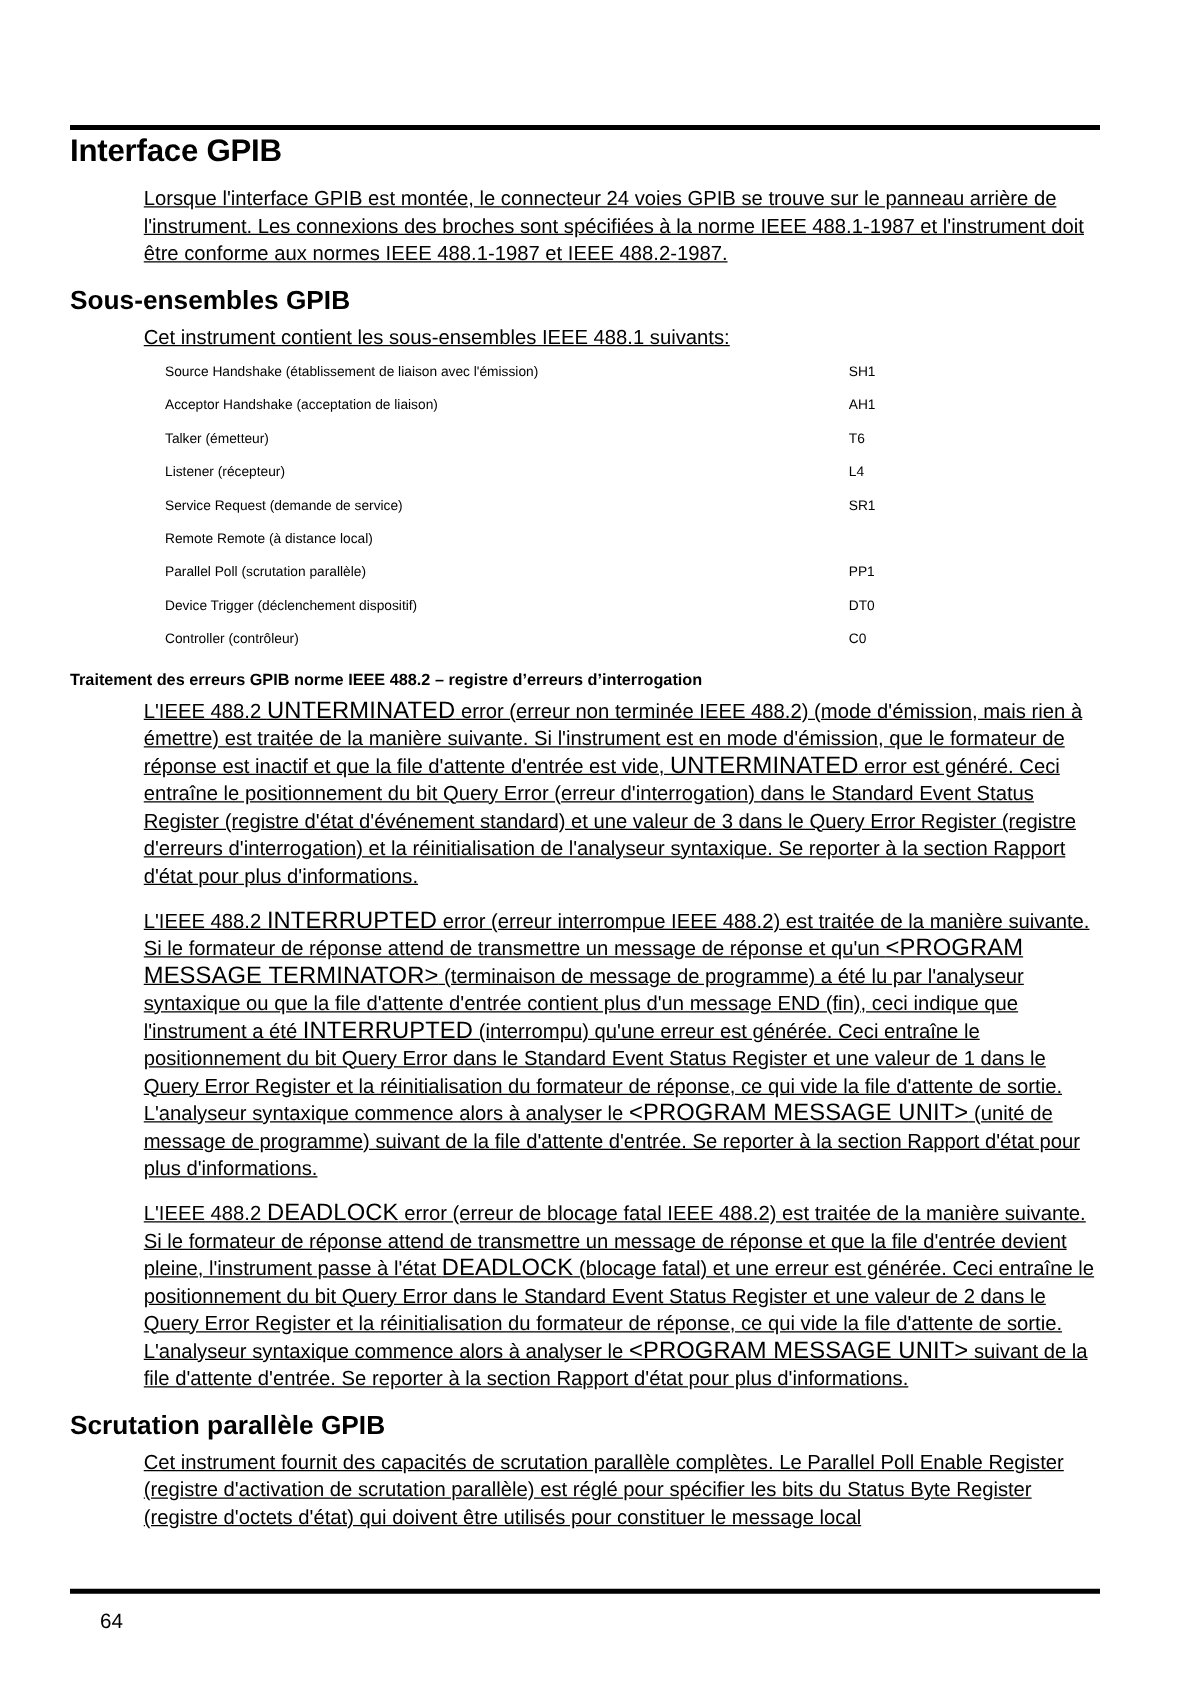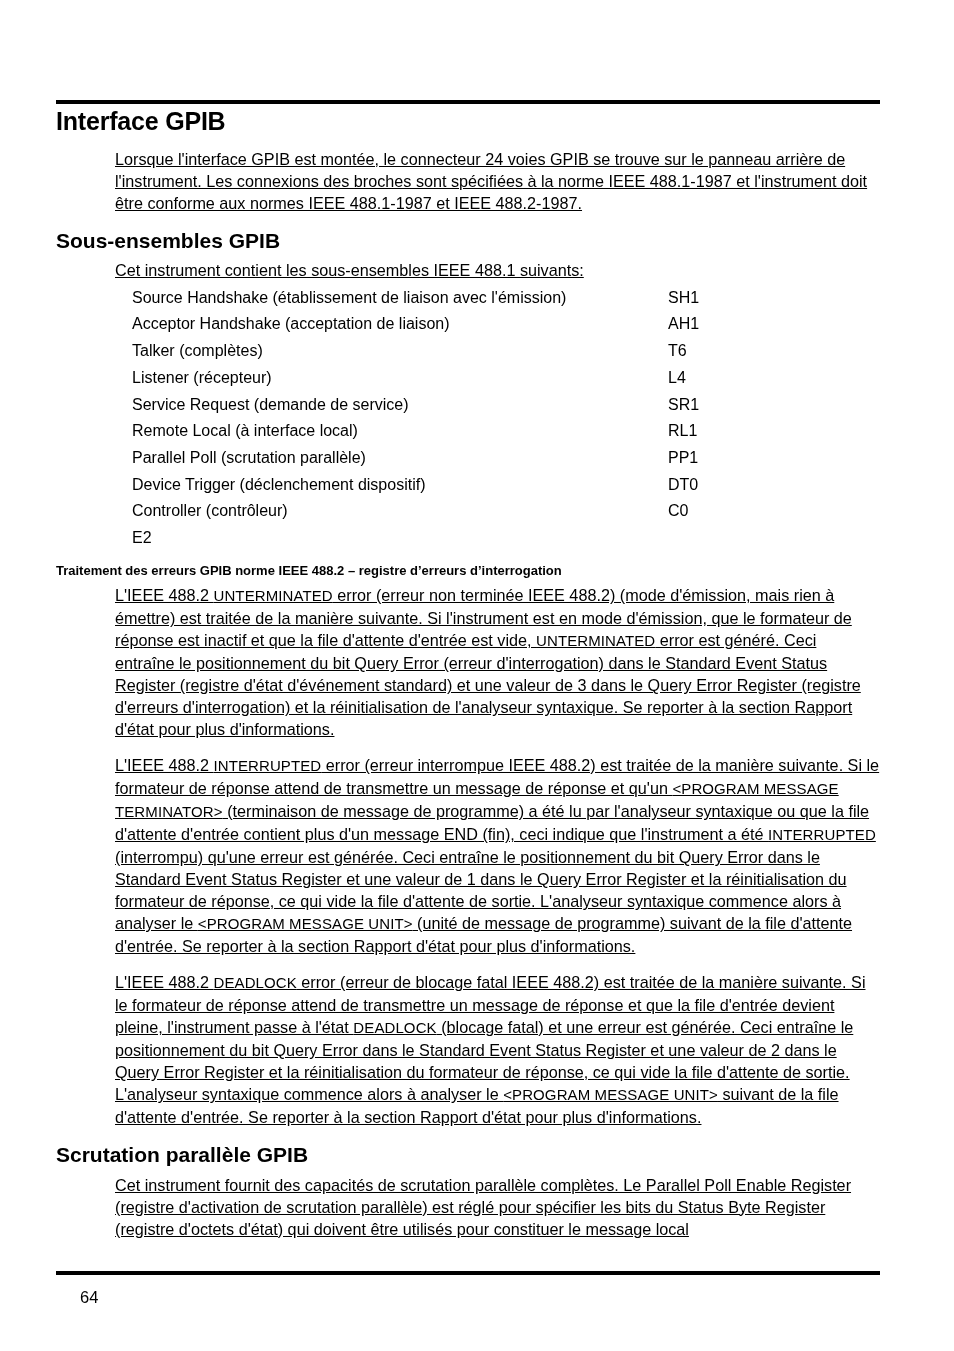--- a/index.html
+++ b/index.html
@@ -64,34 +64,35 @@
     text-align: left;
     hyphens: none;
     text-decoration: underline;
   }
   p.body-para.tight {
     margin-bottom: 4px;
   }
   p.body-para:last-child { margin-bottom: 0; }
 
   .sc {
-    font-size: 15px;
+    font-size: 19px;
     letter-spacing: 0.1px;
   }
 
   ul.subset-list {
     list-style: none;
     margin: 2px 0 0 0;
     padding: 0 0 0 76px;
   }
   ul.subset-list li {
     display: flex;
-    font-size: 16px;
+    font-size: 11px;
     line-height: 26.7px;
     margin: 0;
+    gap: 11px;
   }
   ul.subset-list li .label {
     width: 536px;
     flex: 0 0 536px;
   }
   ul.subset-list li .code {
     flex: 1 1 auto;
   }
 
   .footer-page-number {
@@ -122,49 +123,47 @@
     <ul class="subset-list">
       <li>
         <span class="label">Source Handshake (établissement de liaison avec l'émission)</span>
         <span class="code">SH1</span>
       </li>
       <li>
         <span class="label">Acceptor Handshake (acceptation de liaison)</span>
         <span class="code">AH1</span>
       </li>
       <li>
-        <span class="label">Talker (complètes)</span>
+        <span class="label">Talker (émetteur)</span>
         <span class="code">T6</span>
       </li>
       <li>
         <span class="label">Listener (récepteur)</span>
         <span class="code">L4</span>
       </li>
       <li>
         <span class="label">Service Request (demande de service)</span>
         <span class="code">SR1</span>
       </li>
       <li>
-        <span class="label">Remote Local (à interface local)</span>
-        <span class="code">RL1</span>
+        <span class="label">Remote Remote (à distance local)</span>
       </li>
       <li>
         <span class="label">Parallel Poll (scrutation parallèle)</span>
         <span class="code">PP1</span>
       </li>
       <li>
         <span class="label">Device Trigger (déclenchement dispositif)</span>
         <span class="code">DT0</span>
       </li>
       <li>
         <span class="label">Controller (contrôleur)</span>
         <span class="code">C0</span>
       </li>
       <li>
-        <span class="code">E2</span>
       </li>
     </ul>
 
     <h2 class="section-heading wide">Traitement des erreurs GPIB norme IEEE 488.2 – registre d’erreurs d’interrogation</h2>
 
     <p class="body-para"><span>L'IEEE 488.2 </span><span class="sc">UNTERMINATED</span><span> error (erreur non terminée IEEE 488.2) (mode d'émission, mais rien à émettre) est traitée de la manière suivante. Si l'instrument est en mode d'émission, que le formateur de réponse est inactif et que la file d'attente d'entrée est vide, </span><span class="sc">UNTERMINATED</span><span> error est généré. Ceci entraîne le positionnement du bit Query Error (erreur d'interrogation) dans le Standard Event Status Register (registre d'état d'événement standard) et une valeur de 3 dans le Query Error Register (registre d'erreurs d'interrogation) et la réinitialisation de l'analyseur syntaxique. Se reporter à la section Rapport d'état pour plus d'informations.</span></p>
 
     <p class="body-para"><span>L'IEEE 488.2 </span><span class="sc">INTERRUPTED</span><span> error (erreur interrompue IEEE 488.2) est traitée de la manière suivante. Si le formateur de réponse attend de transmettre un message de réponse et qu'un </span><span class="sc">&lt;PROGRAM MESSAGE TERMINATOR&gt;</span><span> (terminaison de message de programme) a été lu par l'analyseur syntaxique ou que la file d'attente d'entrée contient plus d'un message END (fin), ceci indique que l'instrument a été </span><span class="sc">INTERRUPTED</span><span> (interrompu) qu'une erreur est générée. Ceci entraîne le positionnement du bit Query Error dans le Standard Event Status Register et une valeur de 1 dans le Query Error Register et la réinitialisation du formateur de réponse, ce qui vide la file d'attente de sortie. L'analyseur syntaxique commence alors à analyser le </span><span class="sc">&lt;PROGRAM MESSAGE UNIT&gt;</span><span> (unité de message de programme) suivant de la file d'attente d'entrée. Se reporter à la section Rapport d'état pour plus d'informations.</span></p>
 
     <p class="body-para"><span>L'IEEE 488.2 </span><span class="sc">DEADLOCK</span><span> error (erreur de blocage fatal IEEE 488.2) est traitée de la manière suivante. Si le formateur de réponse attend de transmettre un message de réponse et que la file d'entrée devient pleine, l'instrument passe à l'état </span><span class="sc">DEADLOCK</span><span> (blocage fatal) et une erreur est générée. Ceci entraîne le positionnement du bit Query Error dans le Standard Event Status Register et une valeur de 2 dans le Query Error Register et la réinitialisation du formateur de réponse, ce qui vide la file d'attente de sortie. L'analyseur syntaxique commence alors à analyser le </span><span class="sc">&lt;PROGRAM MESSAGE UNIT&gt;</span><span> suivant de la file d'attente d'entrée. Se reporter à la section Rapport d'état pour plus d'informations.</span></p>

